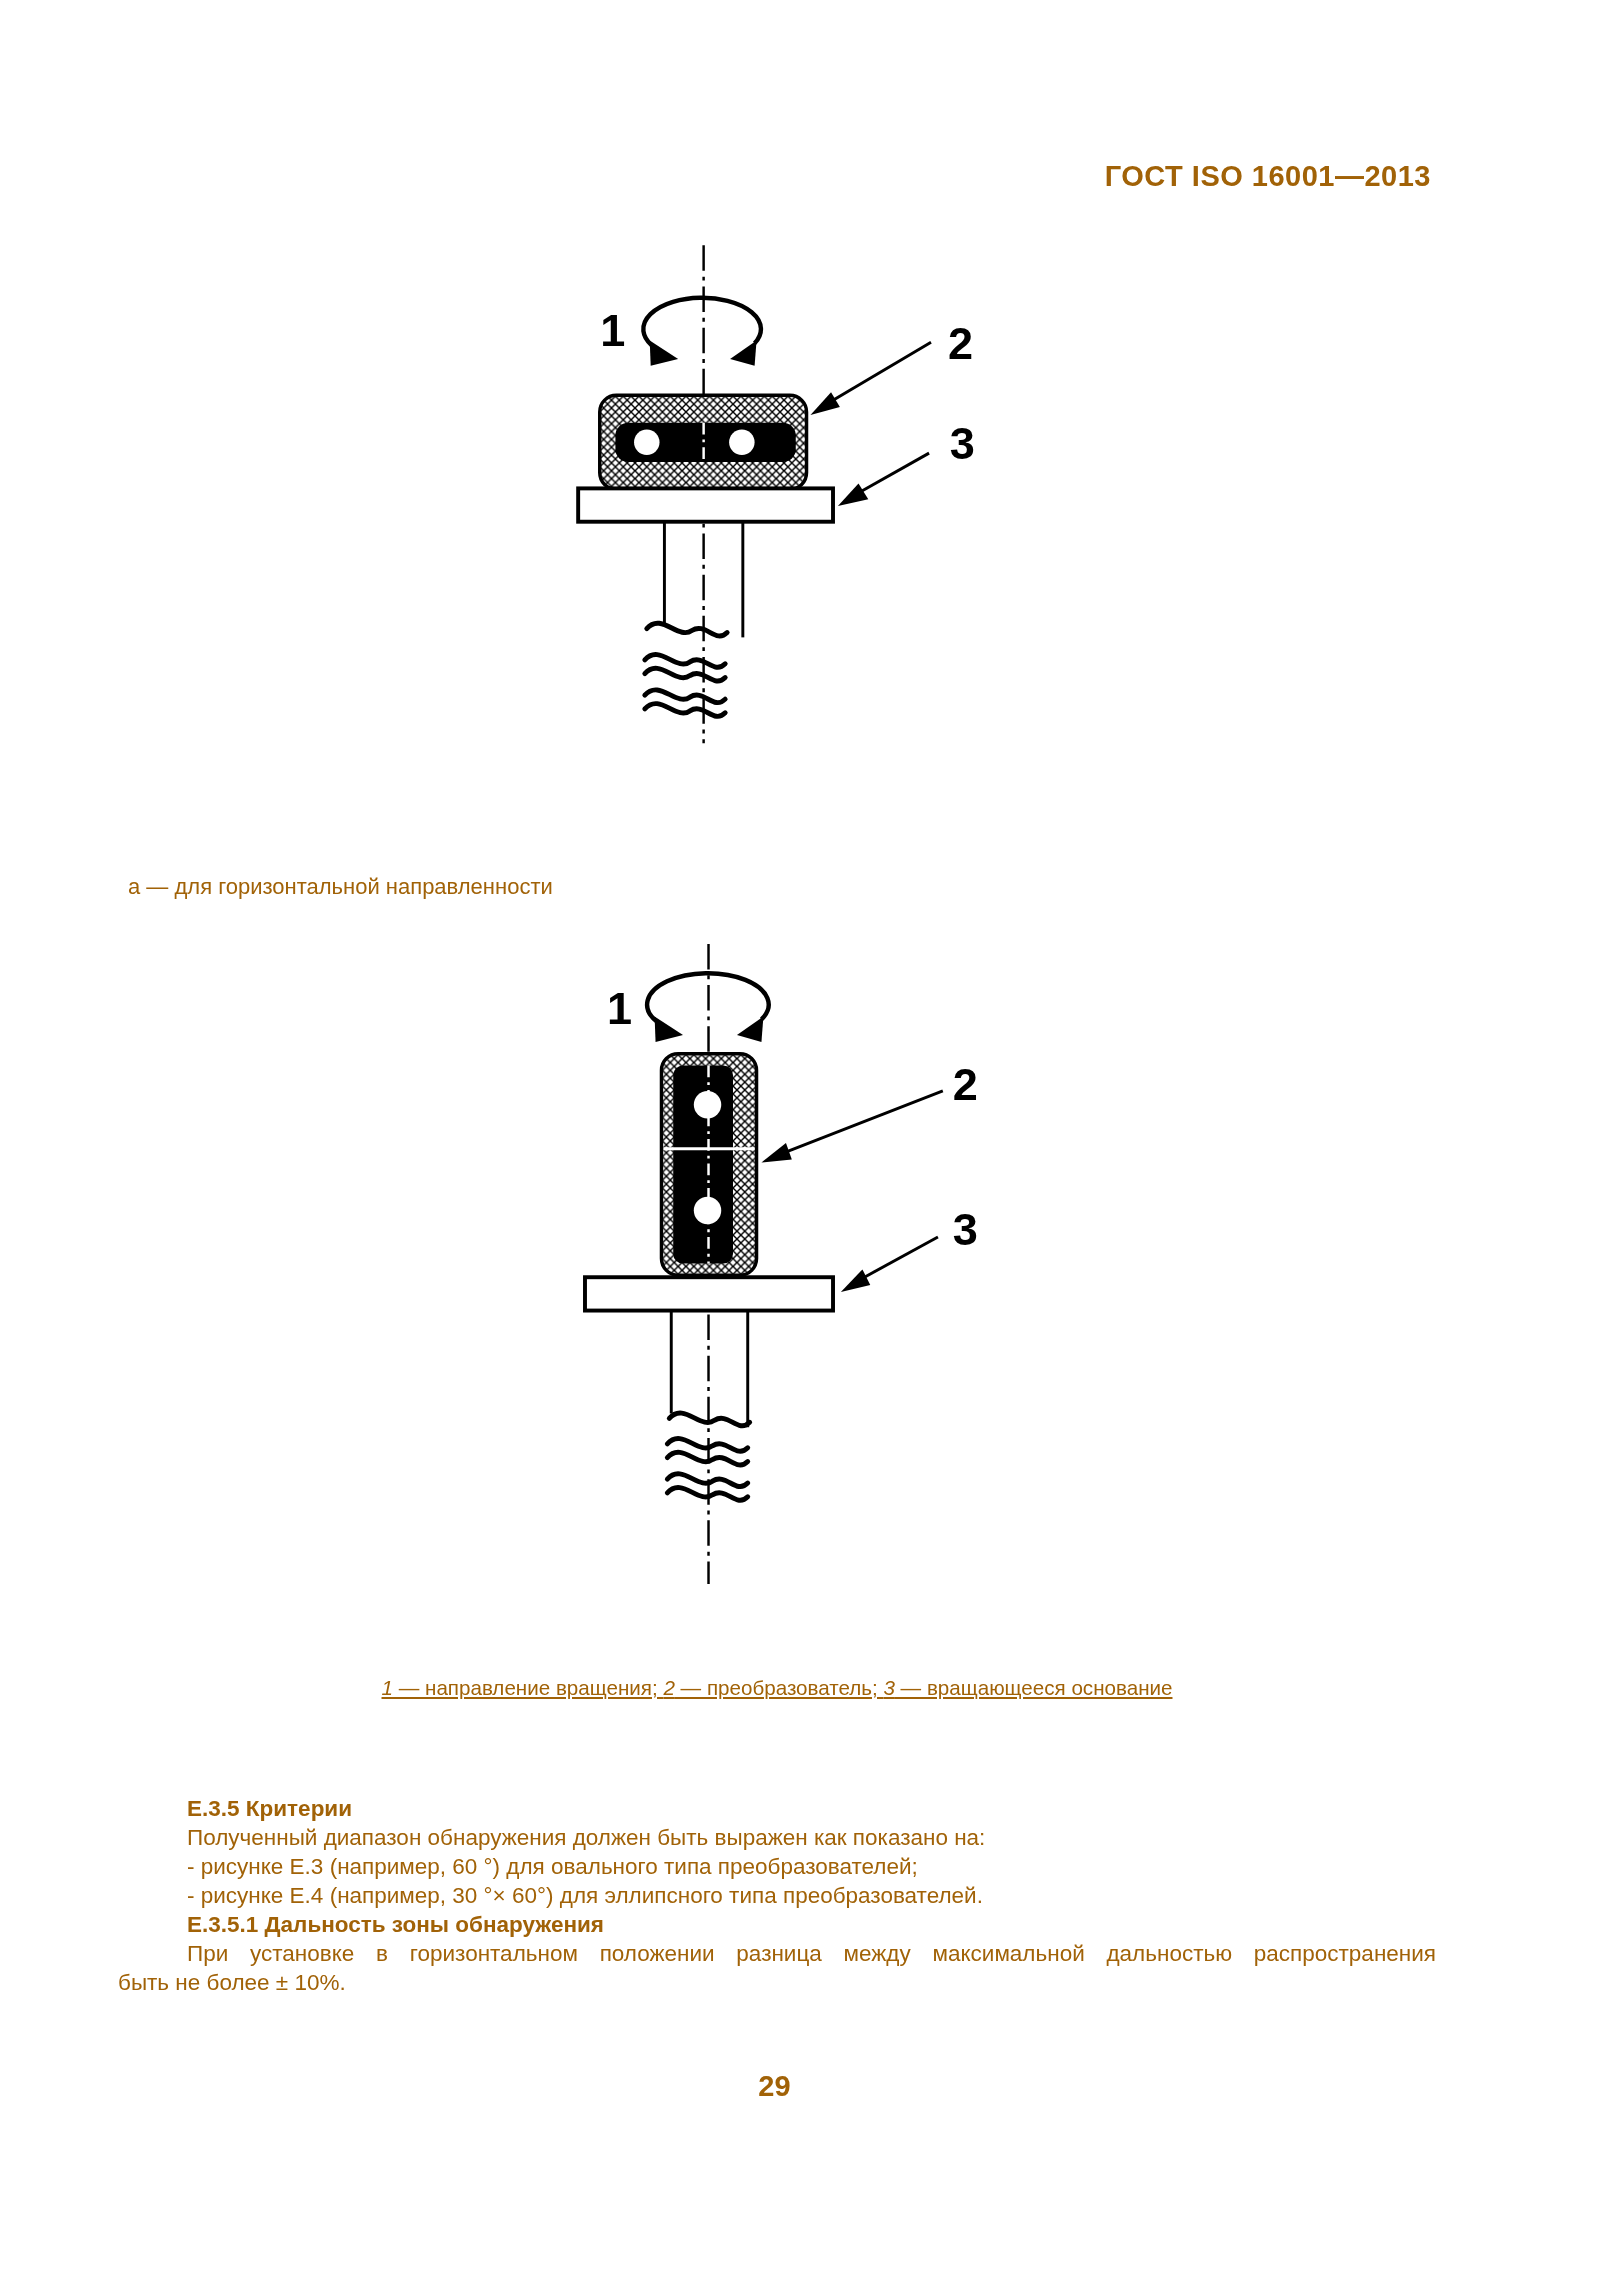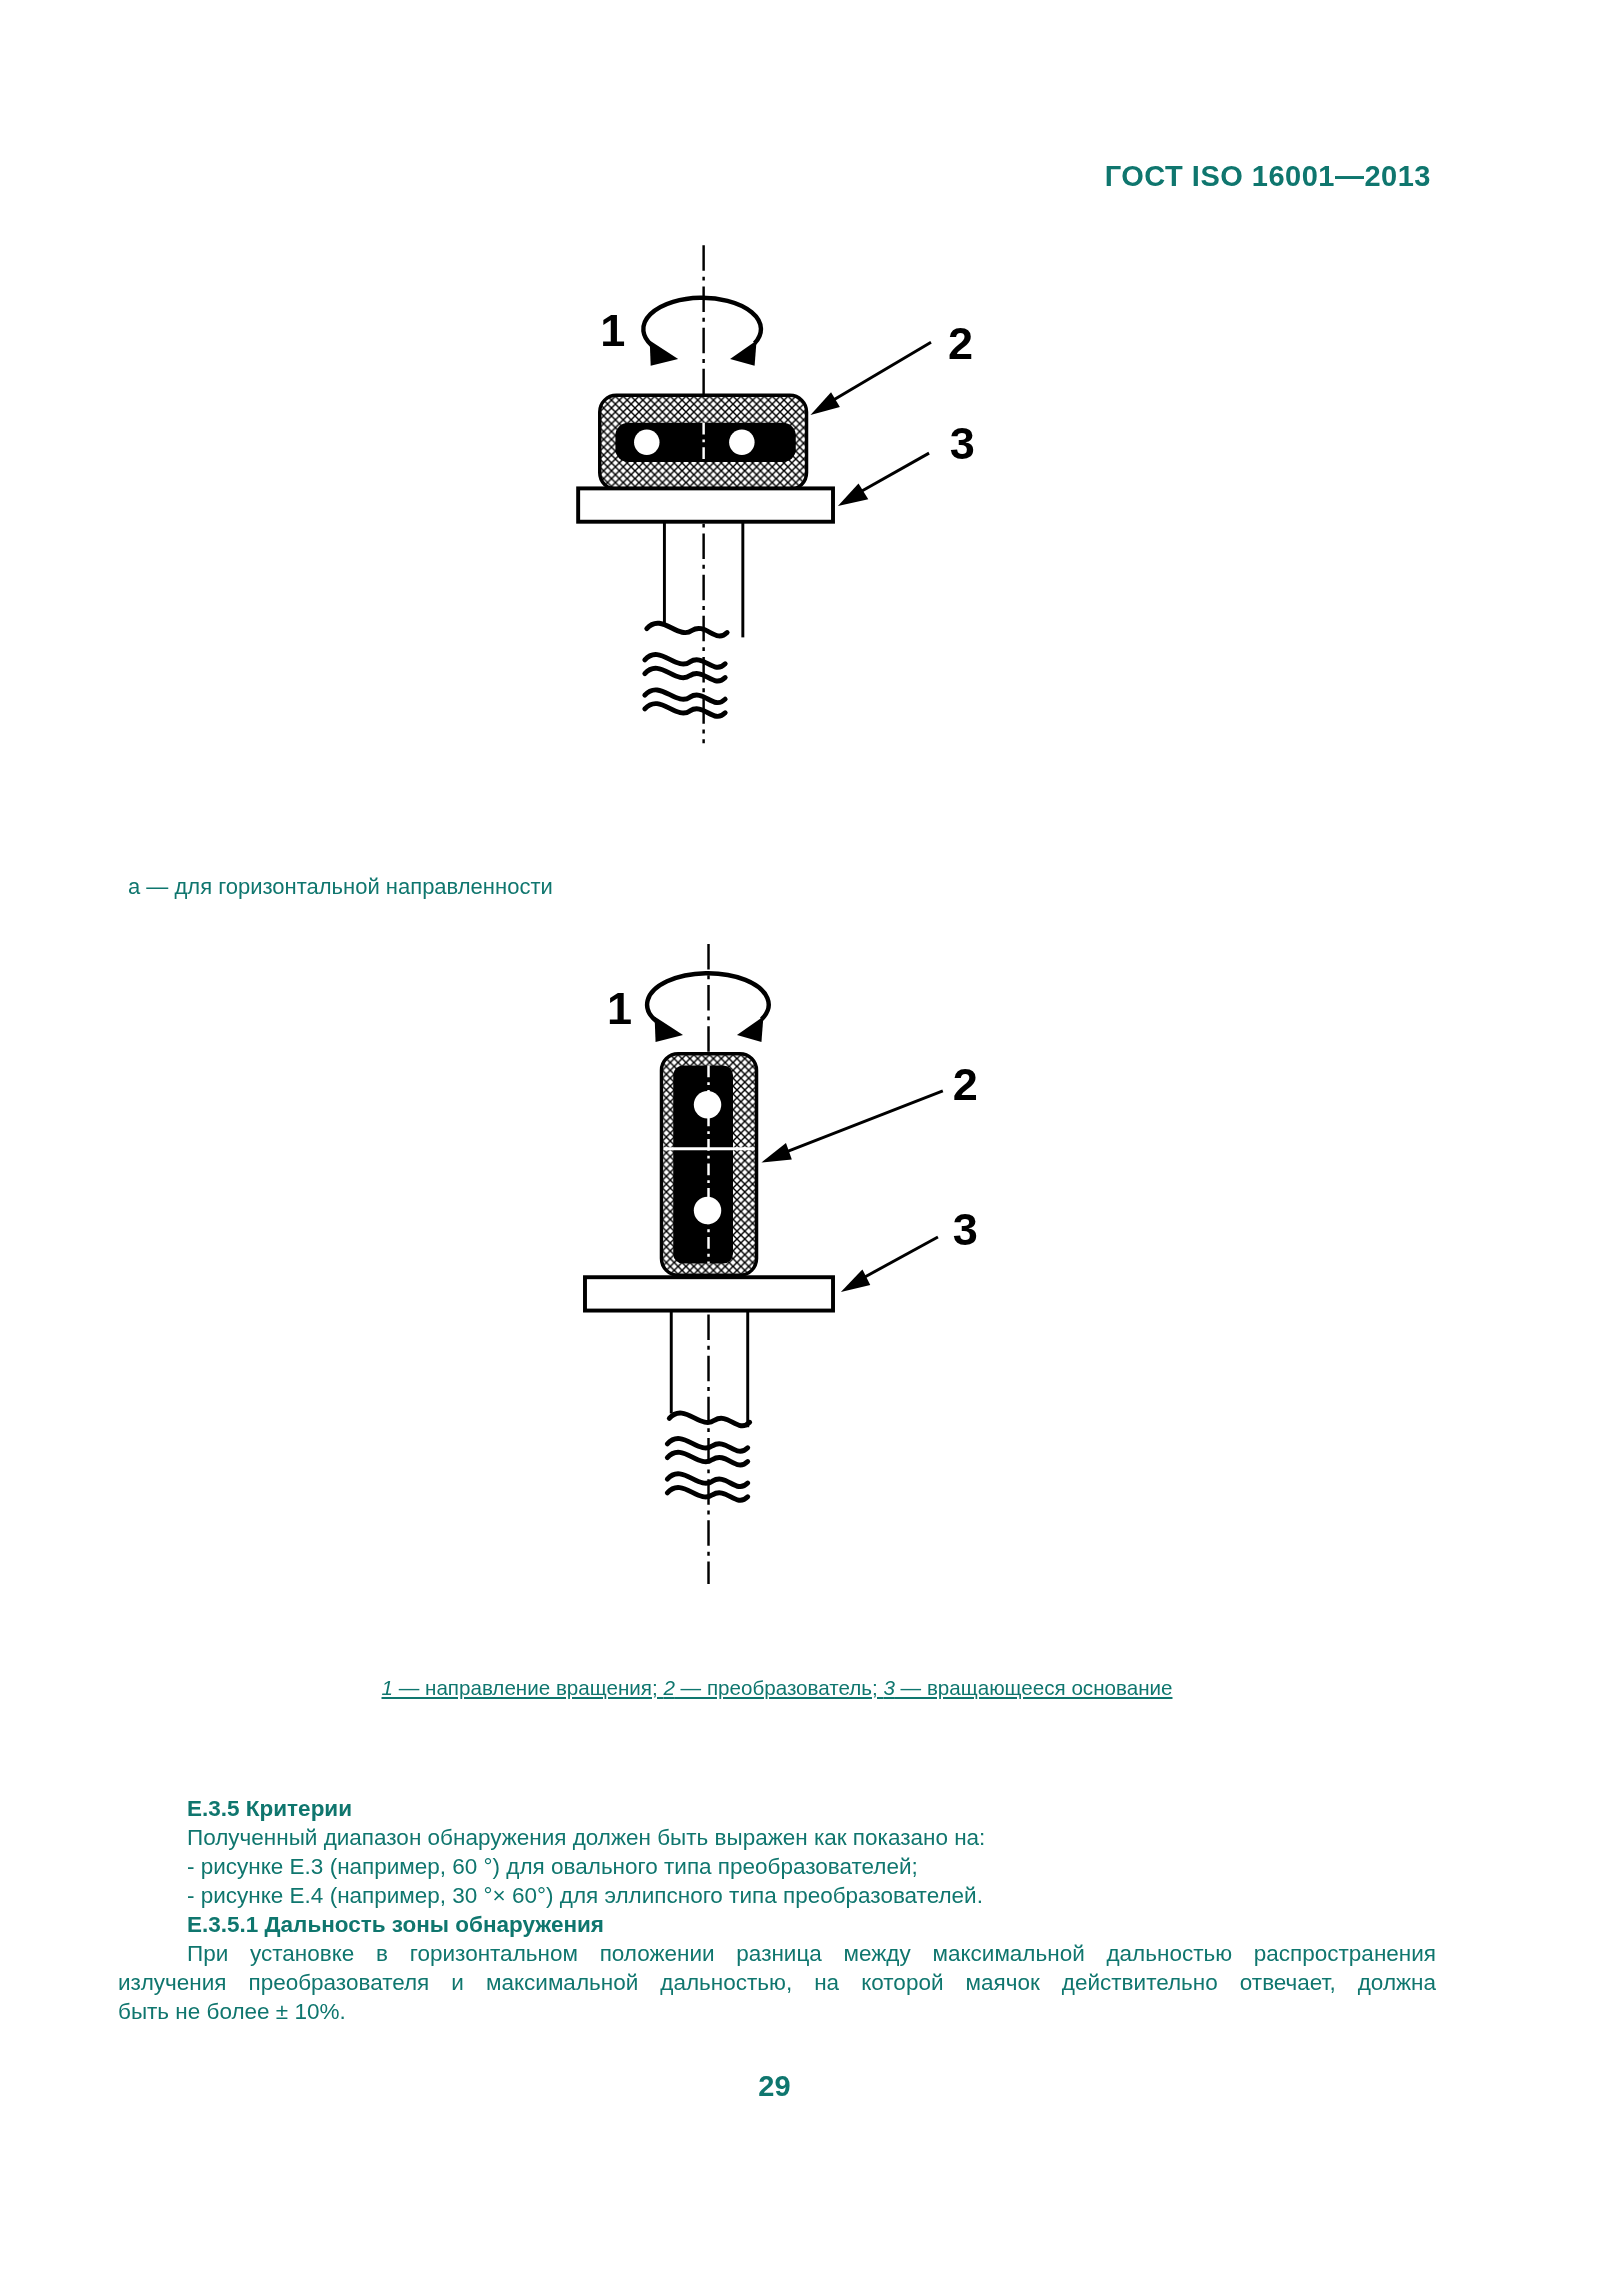--- a/index.html
+++ b/index.html
@@ -1,21 +1,21 @@
 <!DOCTYPE html>
 <html><head>
 <meta charset="utf-8">
 <style>
   html,body{margin:0;padding:0;background:#888;}
   .page{
     position:relative;
     width:1621px;height:2293px;
     background:#ffffff;
     font-family:"Liberation Sans", sans-serif;
-    color:#0f766e;
+    color:#a16207;
     overflow:hidden;
     margin:0 auto;
   }
   .doc-header{
     position:absolute;top:160px;left:118px;width:1313px;
     text-align:right;font-size:29px;font-weight:bold;letter-spacing:0.5px;
   }
   .fig{position:absolute;}
   .caption{
     position:absolute;left:128px;width:1318px;
@@ -153,20 +153,19 @@
   <div class="legend" style="top:1673px;text-decoration:underline;"><span class="it">1</span><span> — направление вращения; </span><span class="it">2</span><span> — преобразователь; </span><span class="it">3</span><span> — вращающееся основание</span></div>
 
 
   <div class="textblock">
     <div class="indent bold">Е.3.5 Критерии</div>
     <div class="indent">Полученный диапазон обнаружения должен быть выражен как показано на:</div>
     <div class="indent">- рисунке Е.3 (например, 60 °) для овального типа преобразователей;</div>
     <div class="indent">- рисунке Е.4 (например, 30 °× 60°) для эллипсного типа преобразователей.</div>
     <div class="indent bold">Е.3.5.1 Дальность зоны обнаружения</div>
     <div class="indent just">При установке в горизонтальном положении разница между максимальной дальностью распространения</div>
-    <div class="just">излучения преобразователя и максимальной дальностью, на которой маячок действительно отвечает, должна</div>
     <div>быть не более ± 10%.</div>
   </div>
 
   <div class="page-num">29</div>
 
 </div>
 
 
 </body></html>

